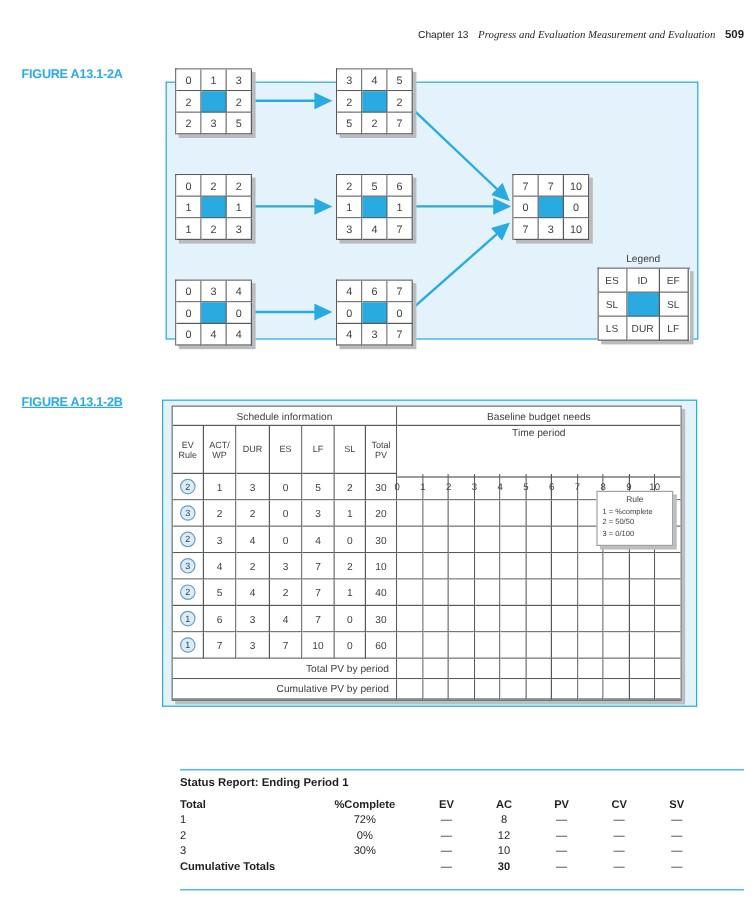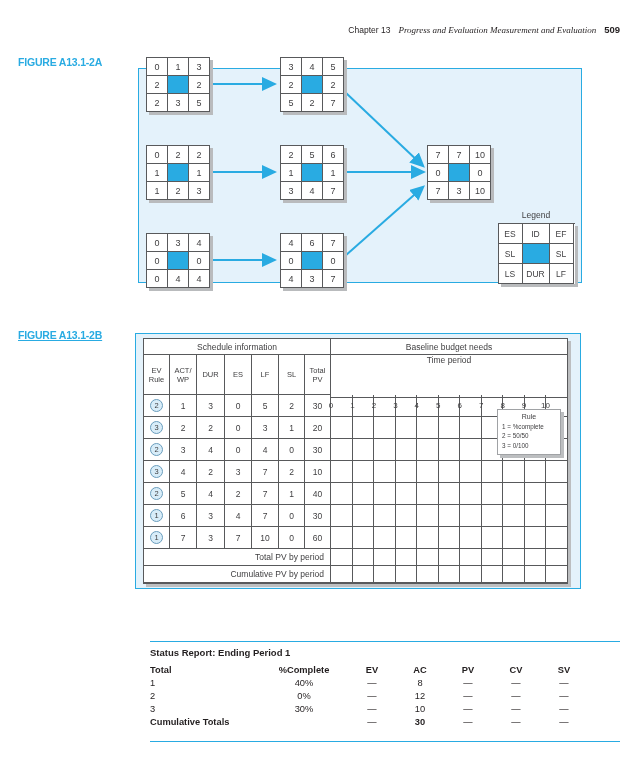--- a/index.html
+++ b/index.html
@@ -468,21 +468,21 @@
         <div class="scell">Total</div>
         <div class="scell c">%Complete</div>
         <div class="scell c">EV</div>
         <div class="scell c">AC</div>
         <div class="scell c">PV</div>
         <div class="scell c">CV</div>
         <div class="scell c">SV</div>
       </div>
       <div class="srow">
         <div class="scell">1</div>
-        <div class="scell c">40%</div>
+        <div class="scell c">72%</div>
         <div class="scell c">—</div>
         <div class="scell c">8</div>
         <div class="scell c">—</div>
         <div class="scell c">—</div>
         <div class="scell c">—</div>
       </div>
       <div class="srow">
         <div class="scell">2</div>
         <div class="scell c">0%</div>
         <div class="scell c">—</div>

